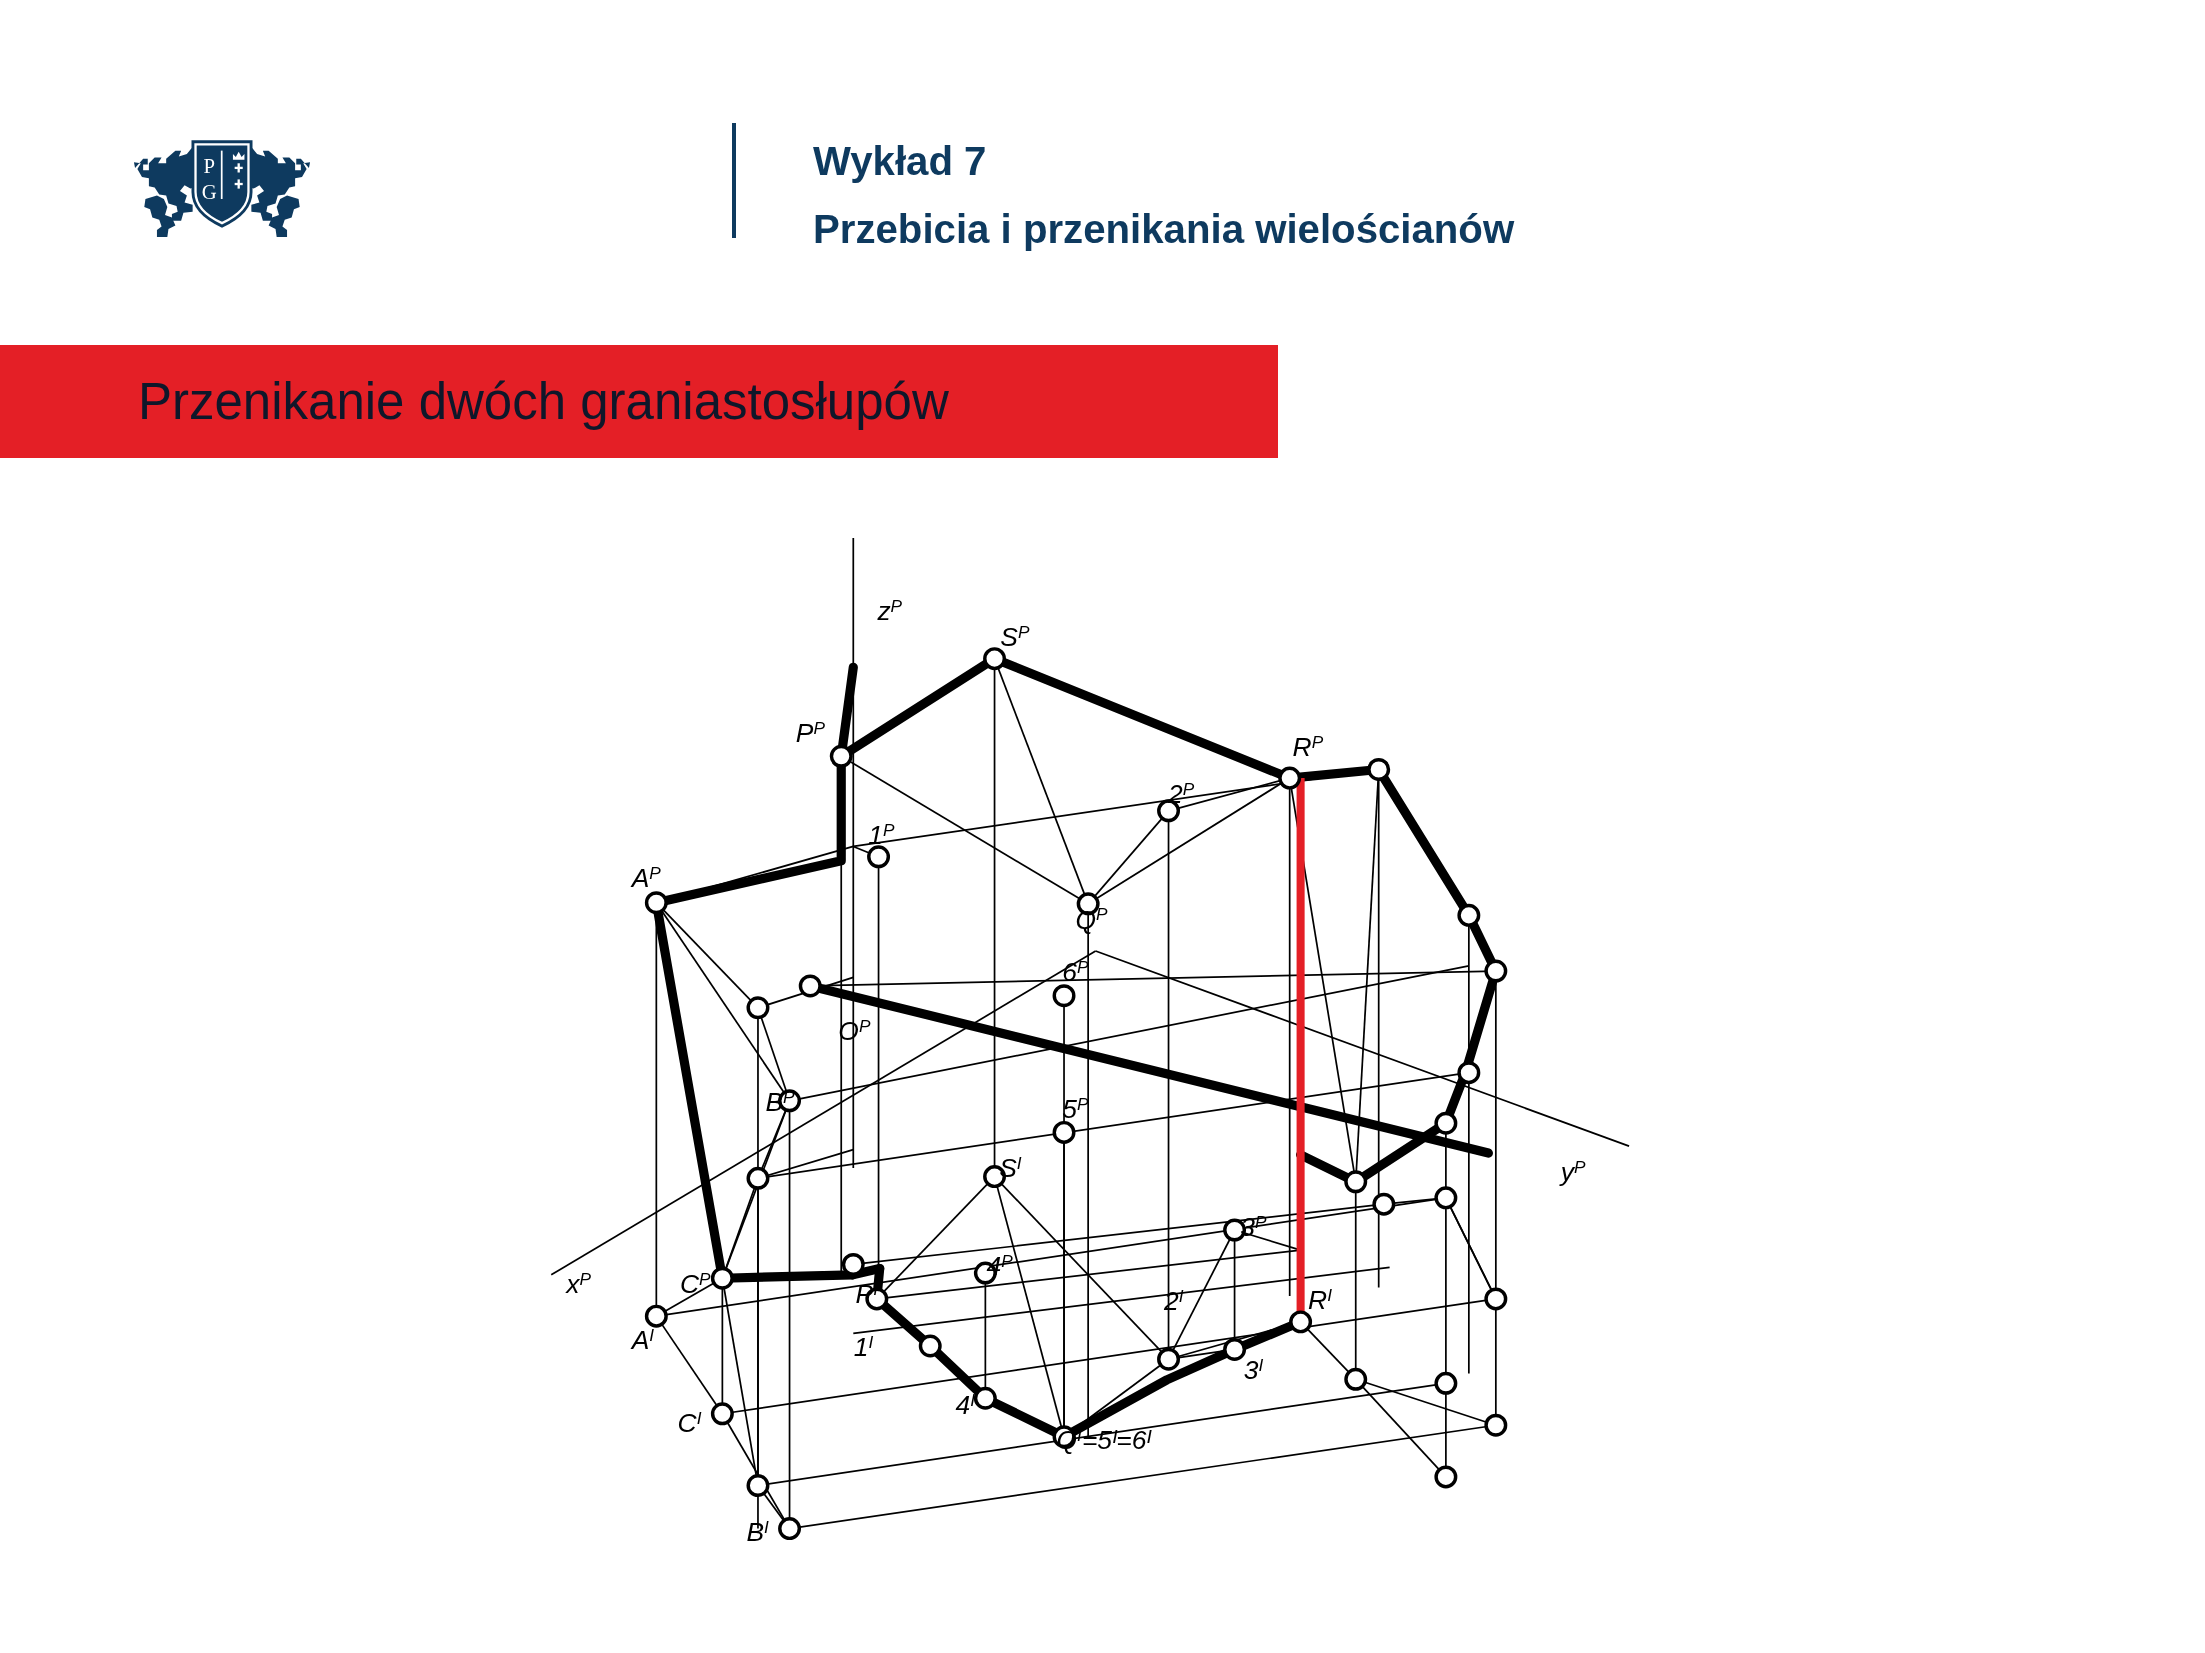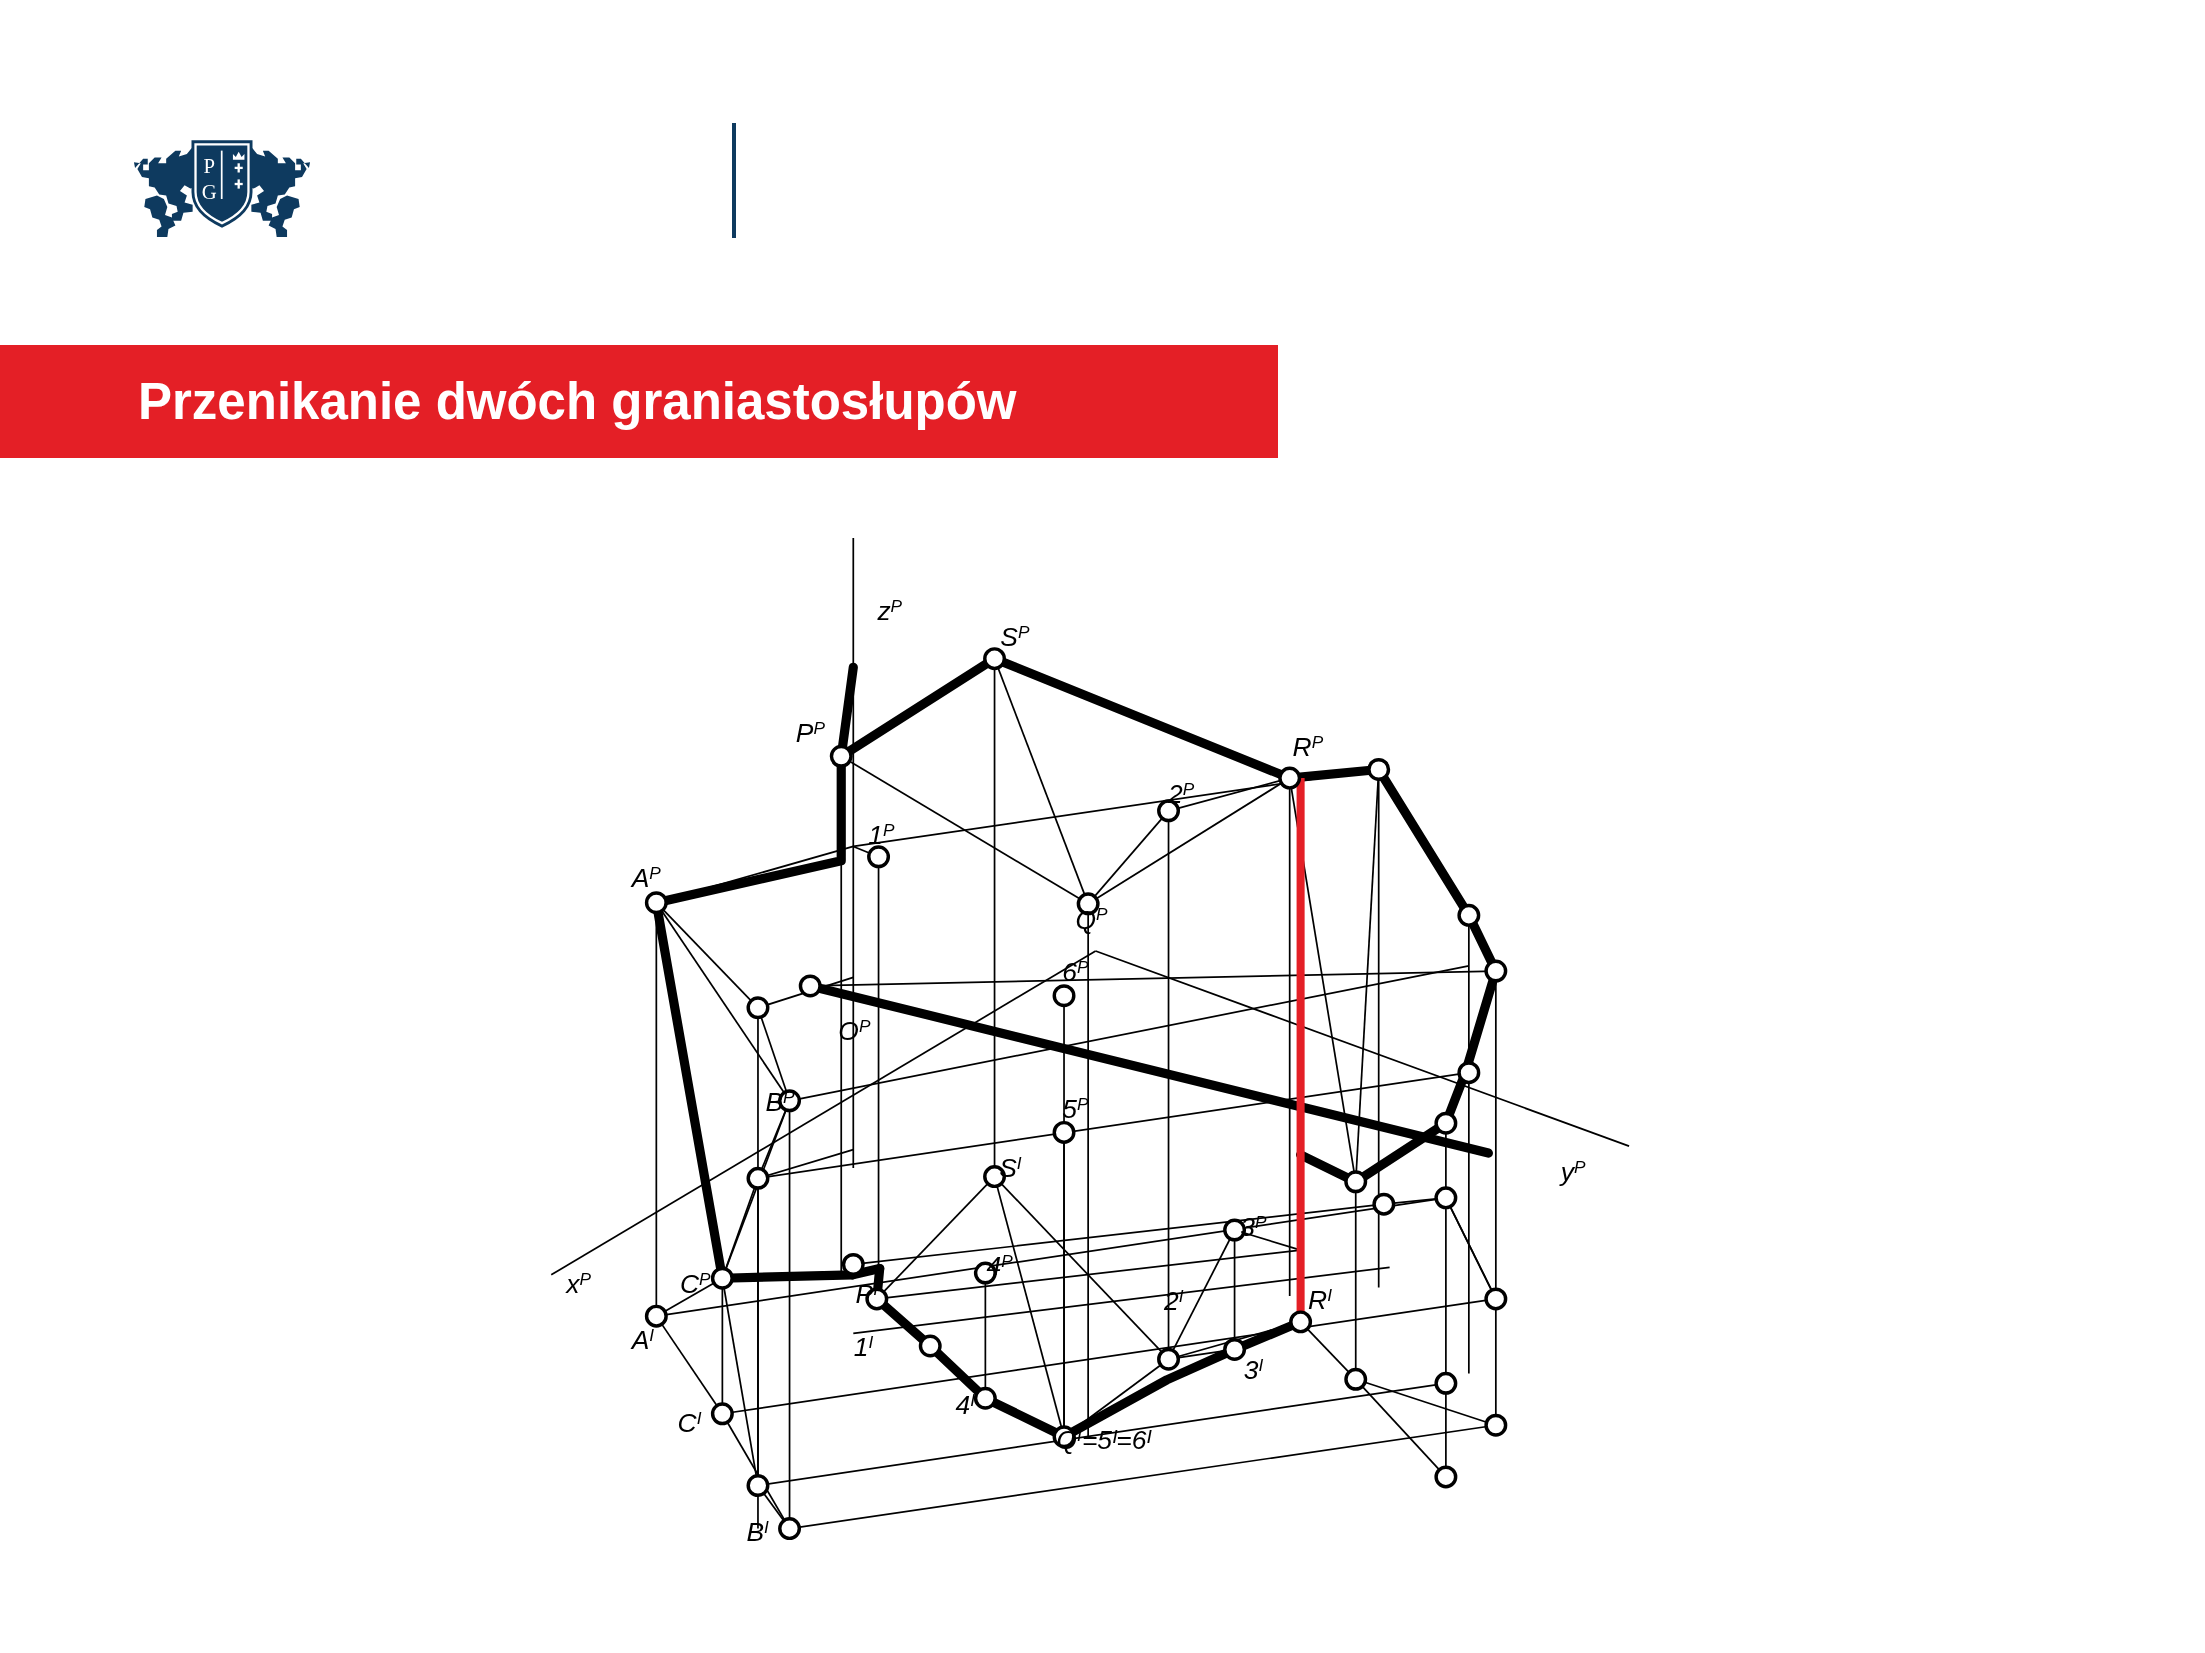--- a/index.html
+++ b/index.html
@@ -13,22 +13,22 @@
     color:#0e3a5f;font-weight:bold;font-size:49px;line-height:55px;letter-spacing:0.6px;
     font-family:"Liberation Sans",sans-serif;}
   #logo-wordmark div{transform:scaleX(0.97);transform-origin:left center;white-space:nowrap;}
   #header-divider{position:absolute;left:732px;top:123px;width:4px;height:115px;background:#0e3a5f;}
   #header-text{position:absolute;left:813px;top:127px;width:1263px;height:126px;
     color:#0e3a5f;font-weight:bold;font-size:41px;line-height:68px;}
   #header-text div{white-space:nowrap;transform:scaleX(0.98);transform-origin:left center;}
 
   
   #title-banner{position:absolute;left:0;top:345px;width:1278px;height:113px;background:#e41f26;}
-  #title-banner-text{position:absolute;left:138px;top:17px;color:#ffffff;
-    font-weight:bold;font-size:51px;line-height:79px;white-space:nowrap;}
+  #title-banner-text{position:absolute;left:138px;top:17px;color:#0f172a;
+    font-weight:normal;font-size:51px;line-height:79px;white-space:nowrap;}
 
   
   #drawing{position:absolute;left:0;top:472px;width:2131px;height:1160px;}
   svg{display:block;}
   .lbl{font-family:"Liberation Sans",sans-serif;font-style:italic;font-size:46px;fill:#000;}
   .lbl tspan.sup{font-size:30px;}
 </style>
 </head>
 <body>
 
@@ -69,20 +69,24 @@
           <rect x="192" y="70" width="4" height="16"></rect>
         <rect x="187" y="104" width="14" height="4"></rect>
           <rect x="192" y="98" width="4" height="16"></rect>
       </g>
     </svg>
 
   </div>
 
   <div id="header-divider"></div>
 
+  <div id="header-text">
+    <div>Wykład 7</div>
+    <div>Przebicia i przenikania wielościanów</div>
+  </div>
 </div>
 
 <div id="title-banner">
   <div id="title-banner-text">Przenikanie dwóch graniastosłupów</div>
 </div>
 
 <div id="drawing">
 <svg width="2205" height="1160" viewBox="0 860 3840 2020" xmlns="http://www.w3.org/2000/svg">
 
   <g fill="none" stroke="#000000" stroke-width="3">

